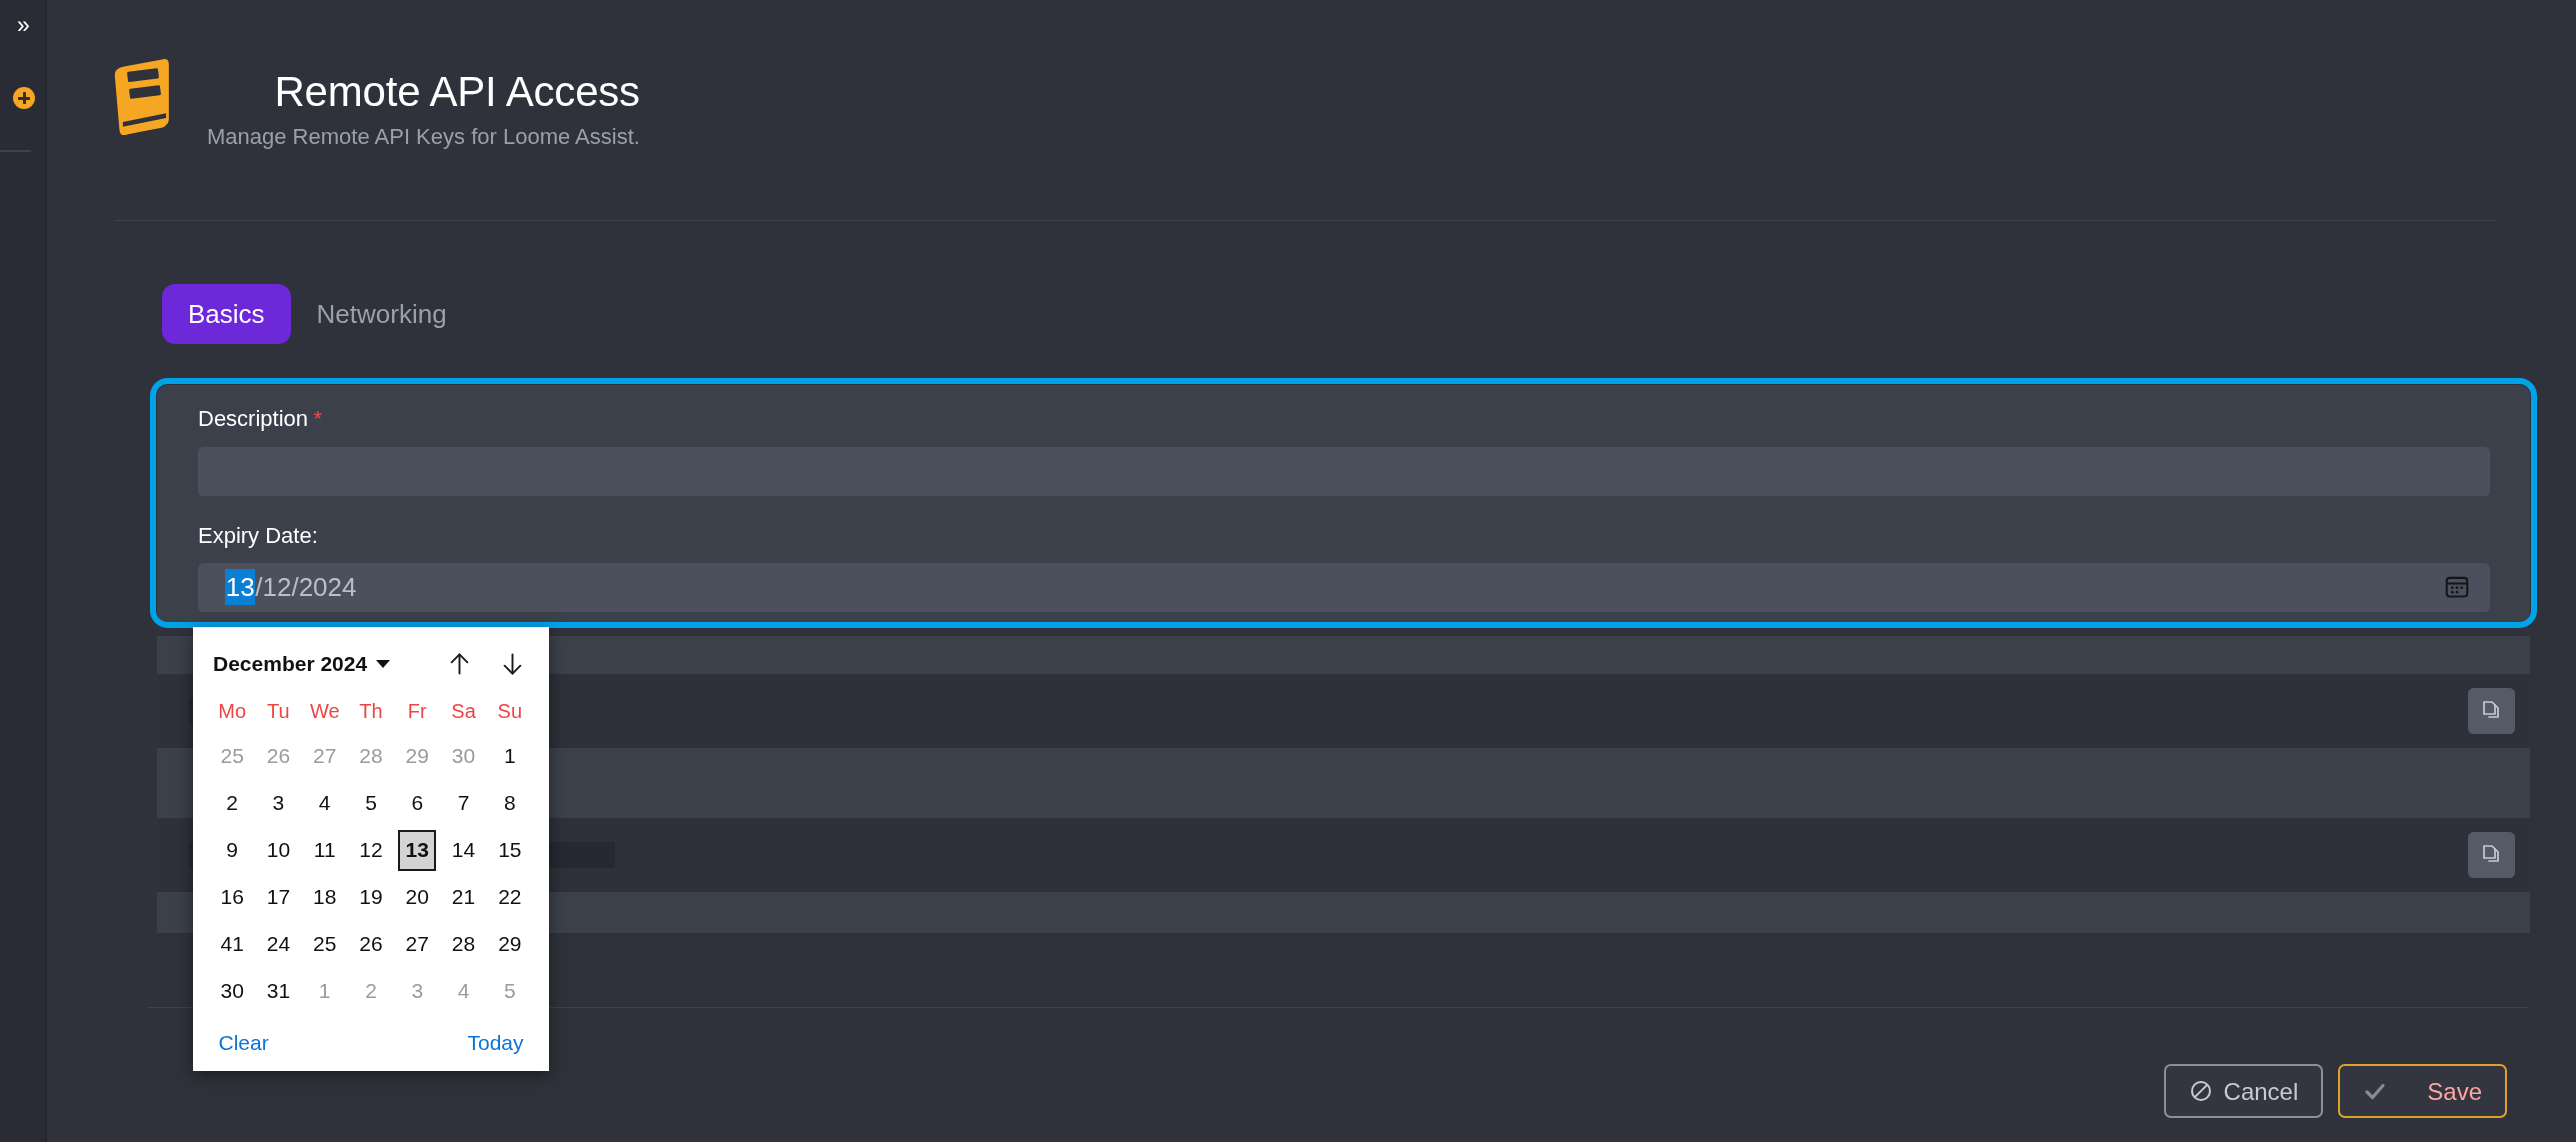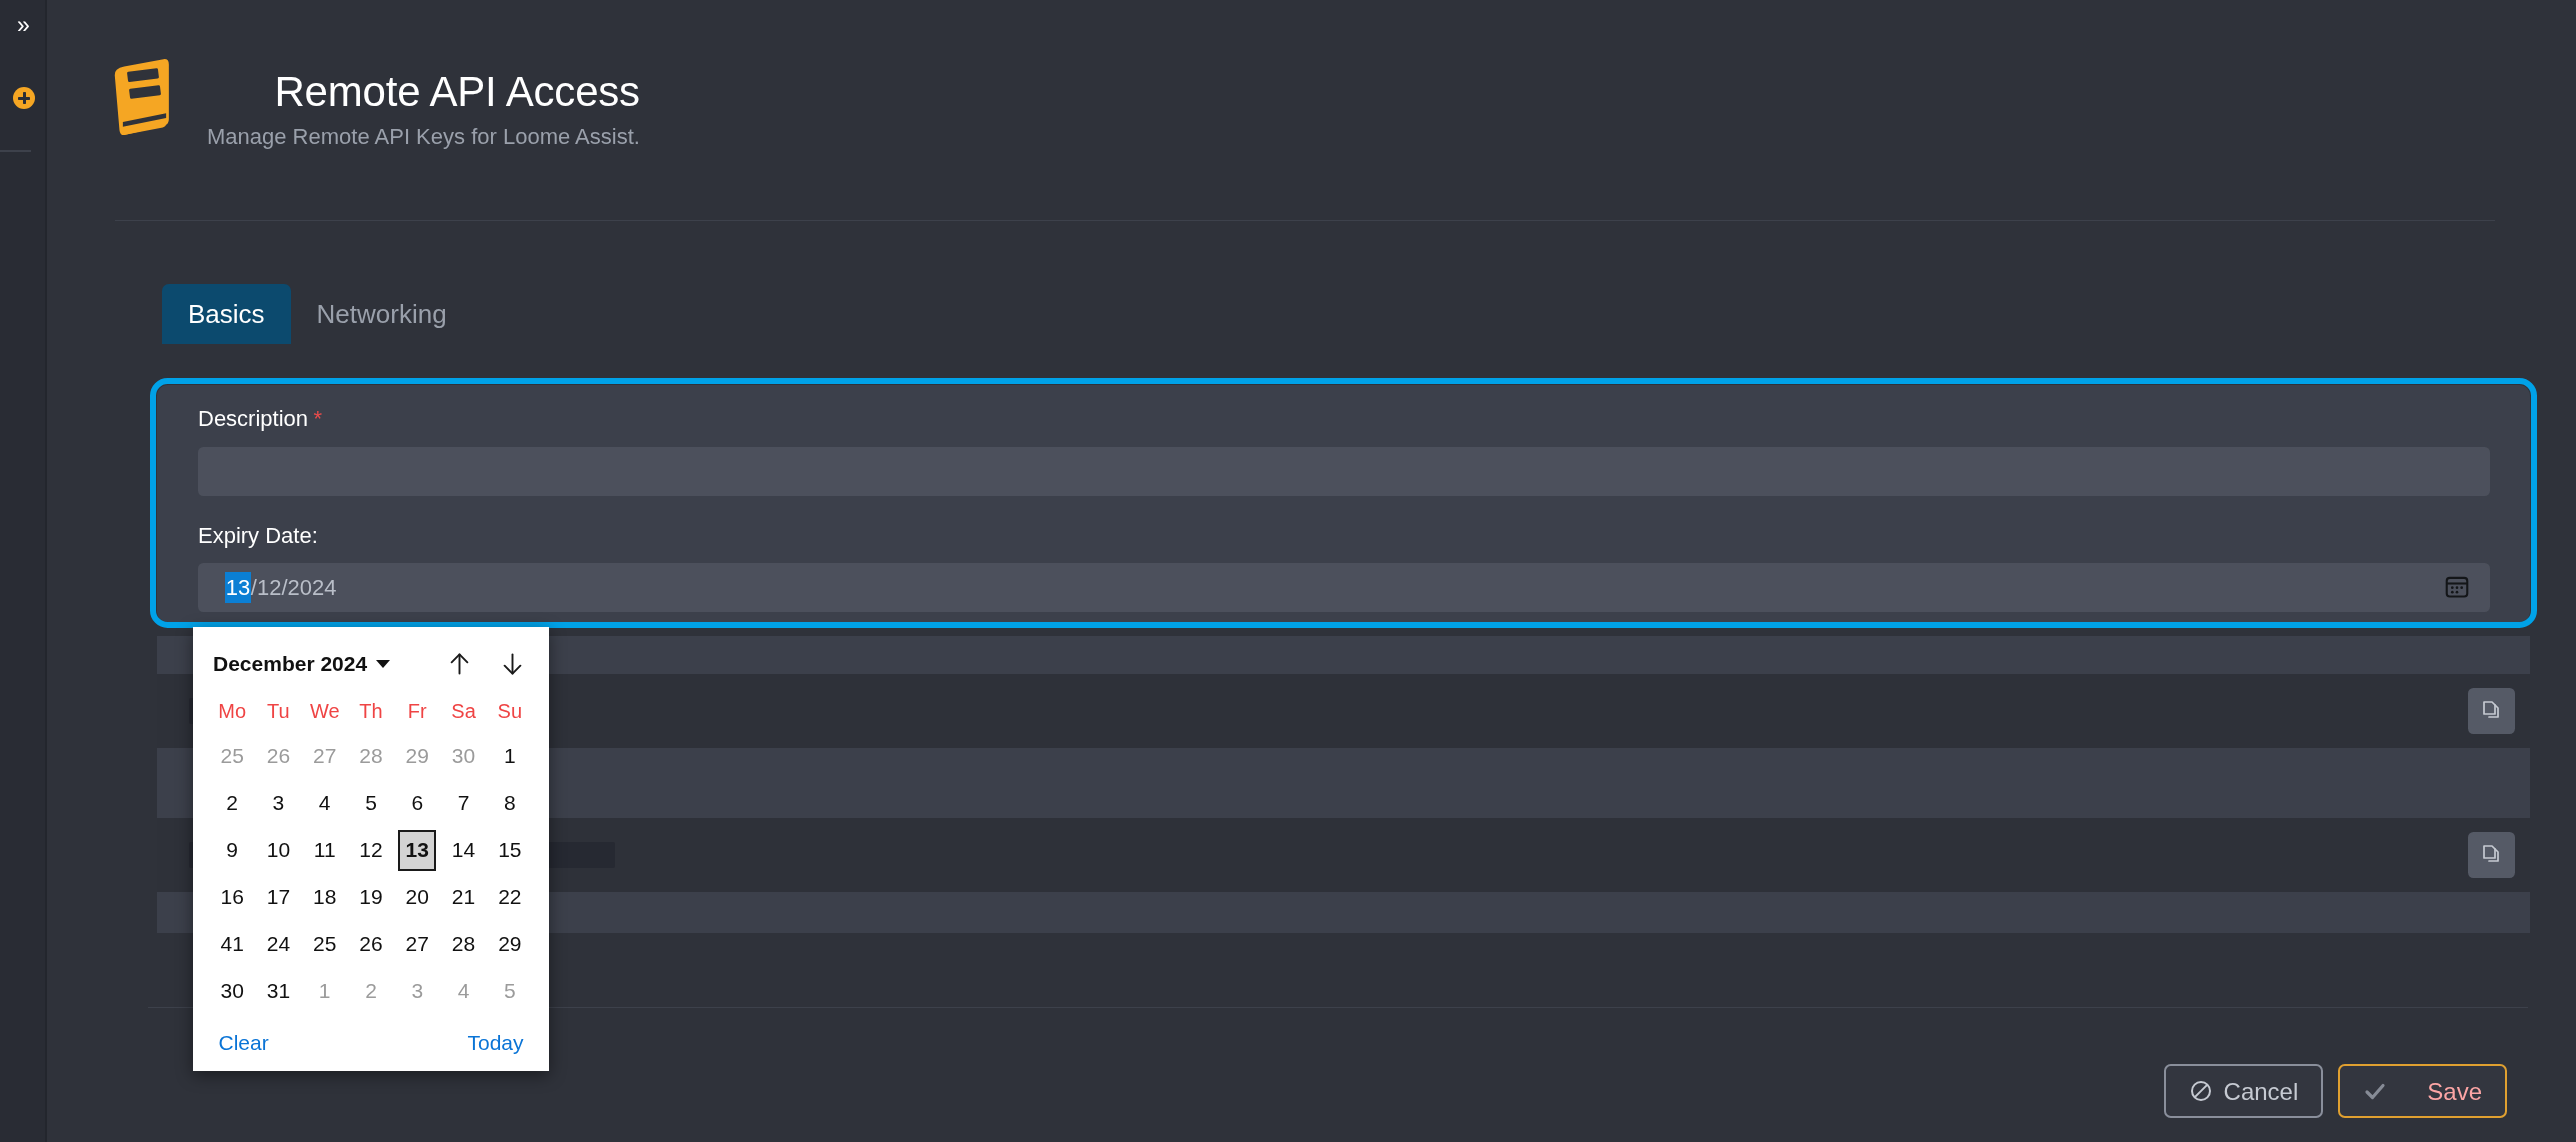--- a/index.html
+++ b/index.html
@@ -126,22 +126,23 @@
   .tab {
     padding: 15px 26px 13.5px 26px;
     font-size: 26px;
     line-height: 31px;
     color: #9aa0ab;
     cursor: pointer;
     border-radius: 6.8px 6.8px 0 0;
     white-space: nowrap;
   }
   .tab.active {
-    background: #0c4a6e;
+    background: #6d28d9;
     color: #ffffff;
+    border-radius: 13px;
   }
 
   
   .form-card-wrap {
     position: absolute;
     left: 103px;
     top: 378px;
     width: 2387px;
     height: 250px;
     border: 6.8px solid #00a2e8;
@@ -182,21 +183,21 @@
   .date-input-wrap {
     position: relative;
     width: 2292px;
     height: 49px;
     background: #4c505c;
     border-radius: 5.4px;
     display: flex;
     align-items: center;
   }
   .date-value {
-    font-size: 22px;
+    font-size: 26px;
     line-height: 27px;
     padding-left: 27px;
     color: #b9bec8;
     white-space: nowrap;
   }
   .date-value .sel {
     background: #0b7fd4;
     color: #ffffff;
     padding: 2.7px 0.7px 3.4px 0.7px;
   }

